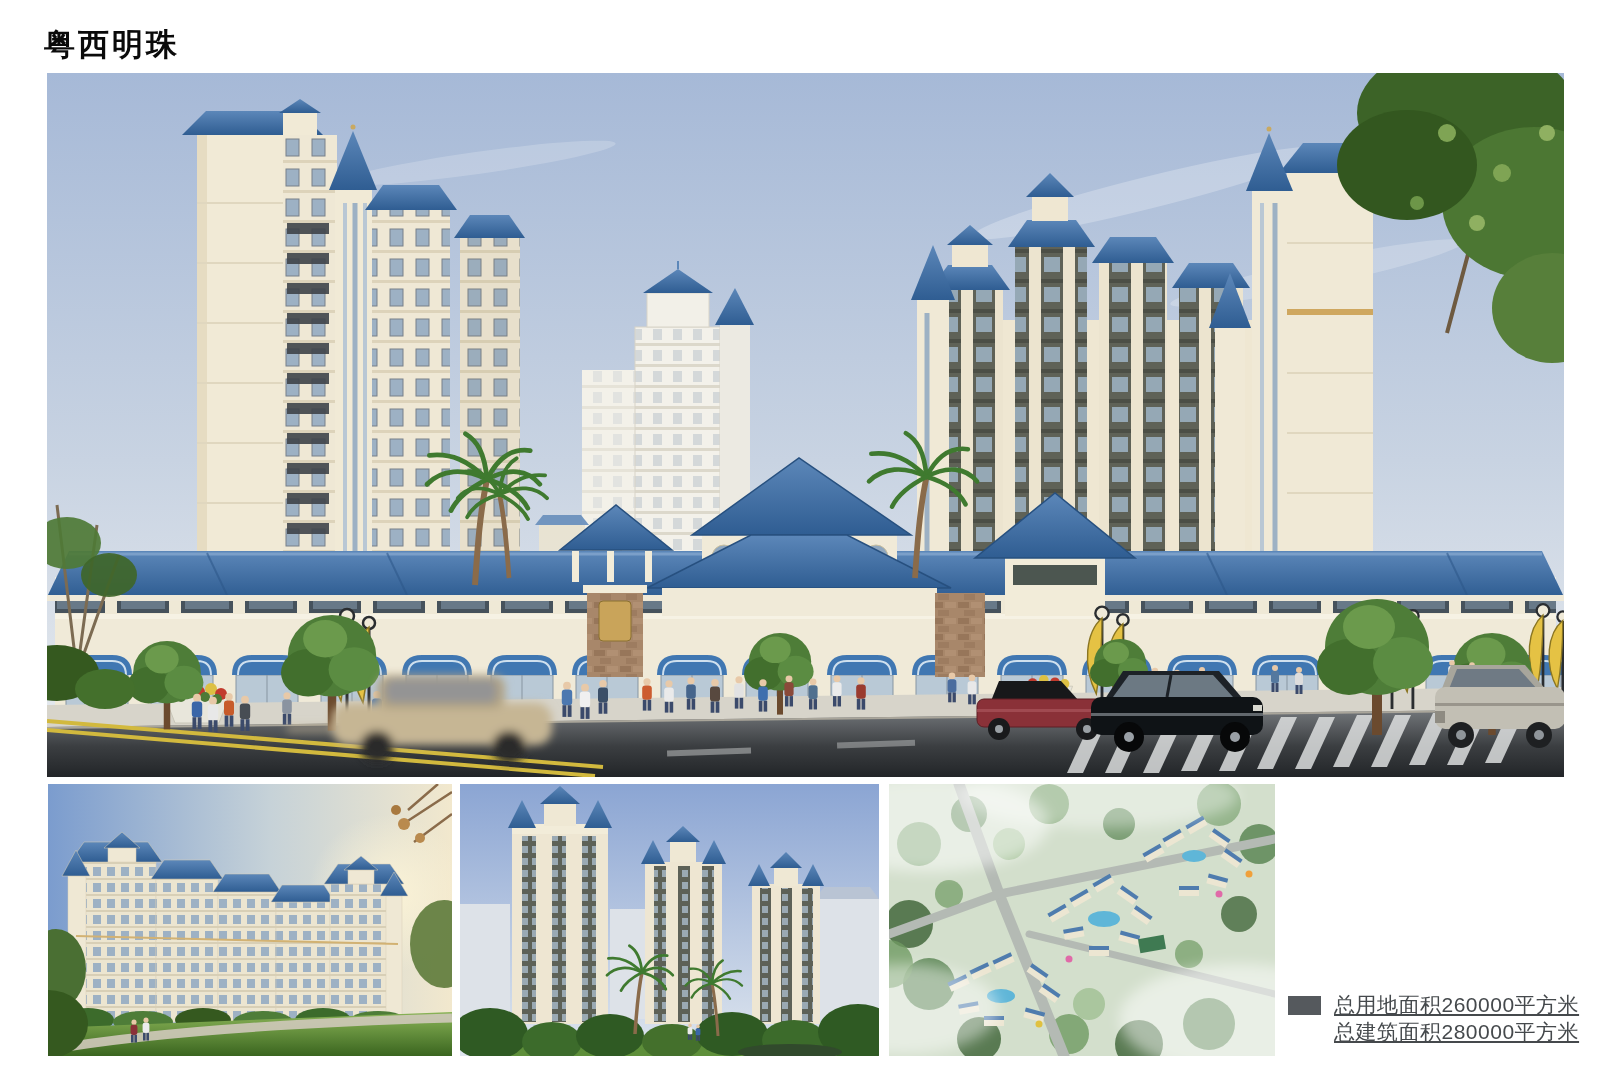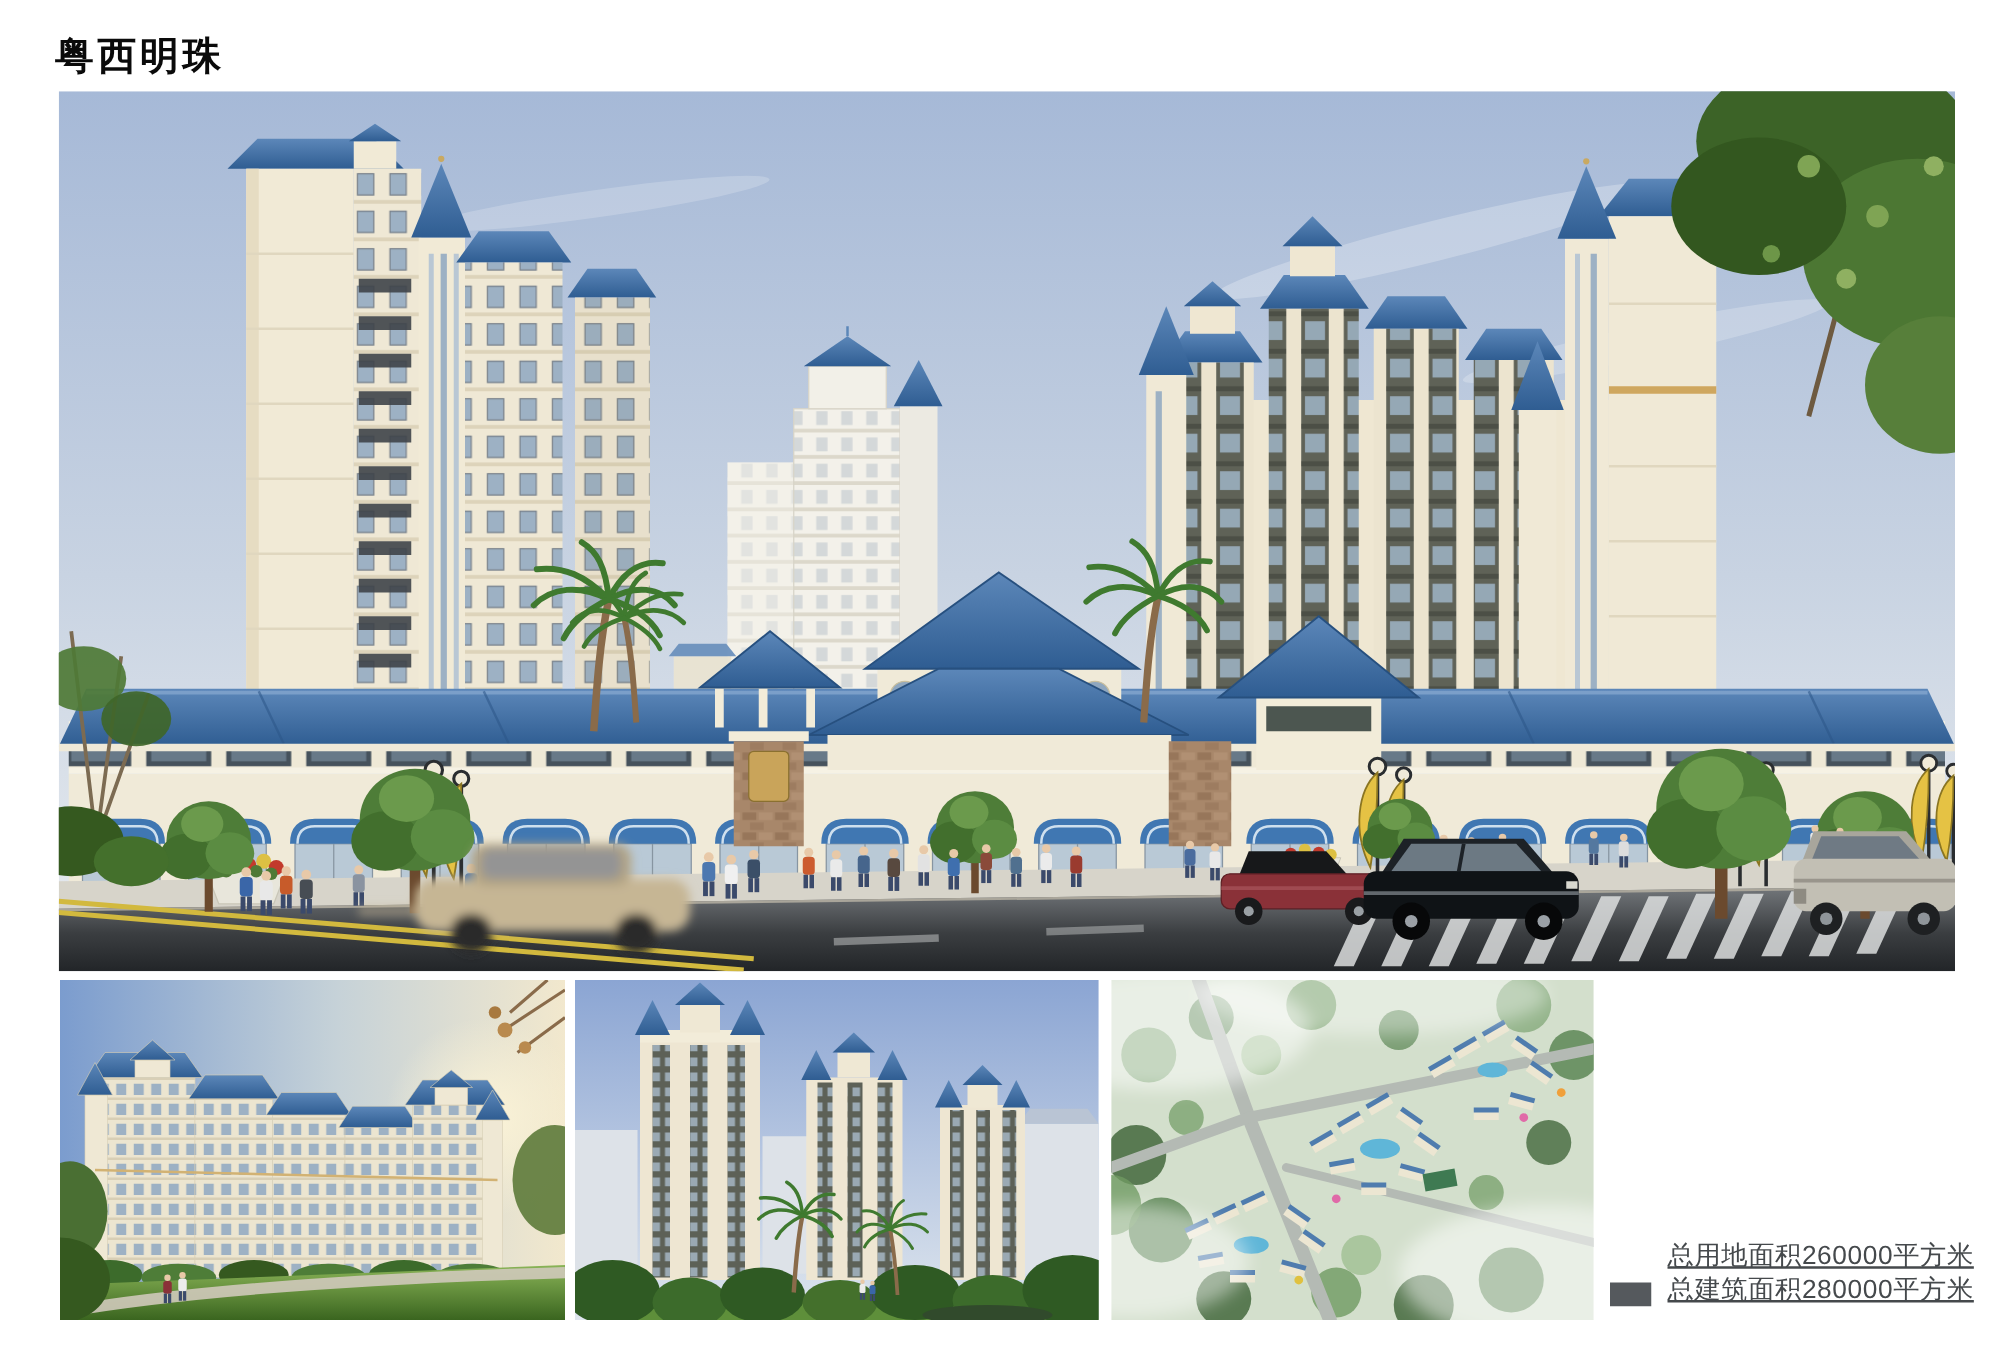--- a/index.html
+++ b/index.html
@@ -6,21 +6,21 @@
   .board{position:relative;width:1597px;height:1082px;background:#ffffff;overflow:hidden;
          font-family:"Liberation Sans","DejaVu Sans",sans-serif;}
   .title{position:absolute;left:44px;top:24px;font-size:31px;font-weight:700;color:#0a0a0a;
          letter-spacing:3px;margin:0;}
   figure{position:absolute;margin:0;padding:0;}
   figure svg{display:block;}
   .fig-main{left:47px;top:73px;width:1517px;height:704px;}
   .fig-t1{left:48px;top:784px;width:404px;height:272px;}
   .fig-t2{left:460px;top:784px;width:419px;height:272px;}
   .fig-t3{left:889px;top:784px;width:386px;height:272px;}
-  .stats{position:absolute;left:1288px;top:991px;display:flex;align-items:flex-end;gap:13px;}
+  .stats{position:absolute;left:1288px;top:991px;display:flex;align-items:flex-start;gap:13px;}
   .stats-bullet{width:33px;height:19px;background:#55595d;margin-top:5px;flex:0 0 auto;}
   .stat-line{font-size:21px;color:#45494c;line-height:27px;letter-spacing:0.5px;
              text-decoration:underline;white-space:nowrap;}
 </style>
 </head>
 <body>
 
 <div class="board">
 
   <h1 class="title">粤西明珠</h1>

